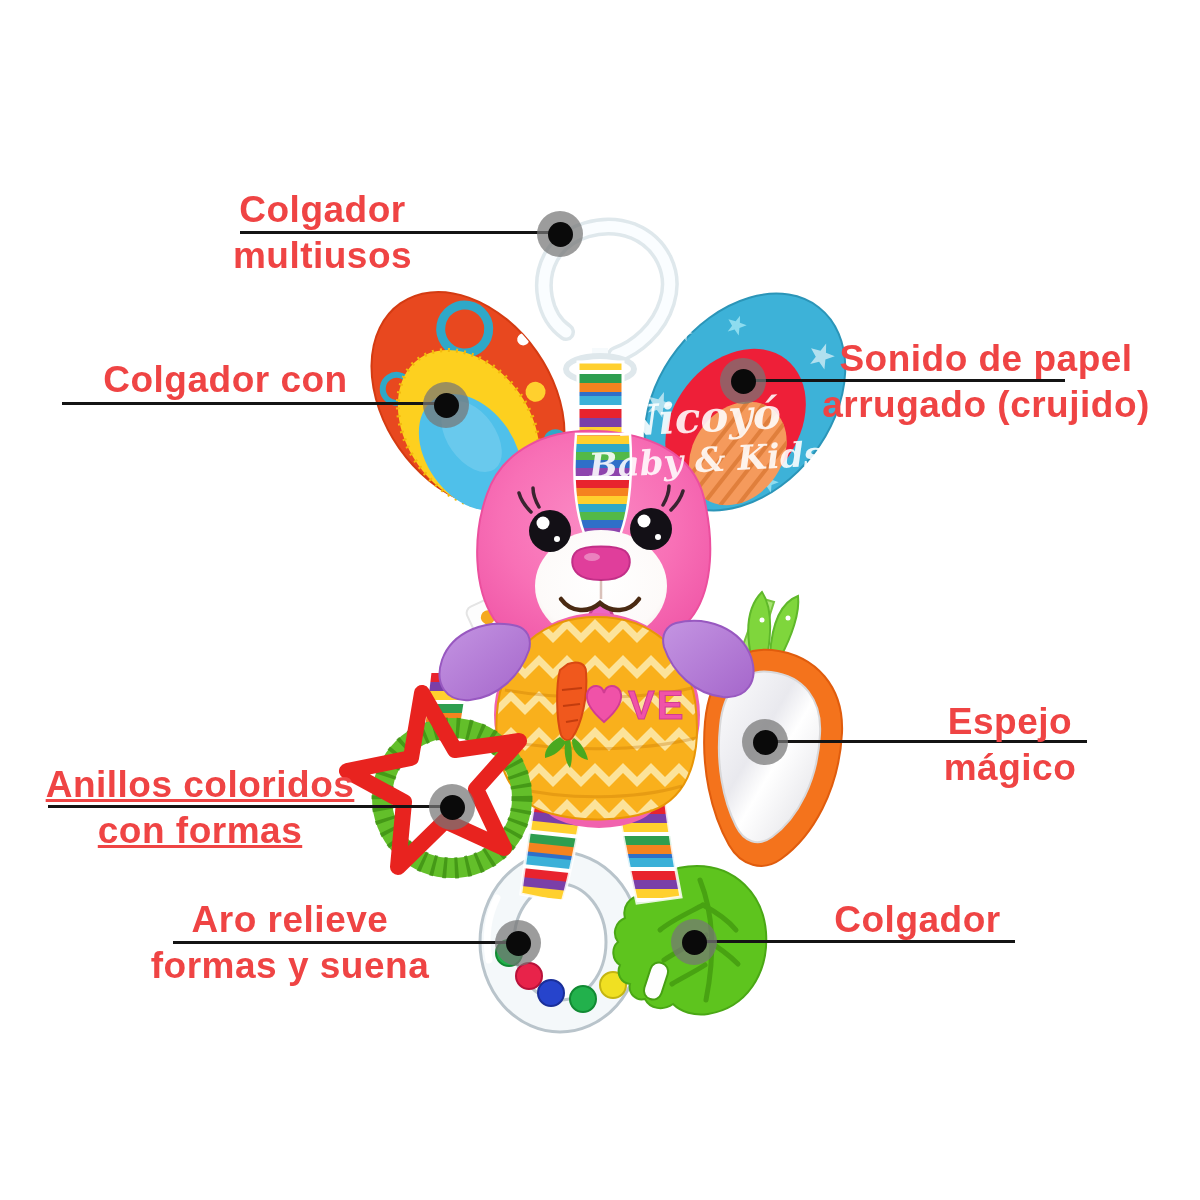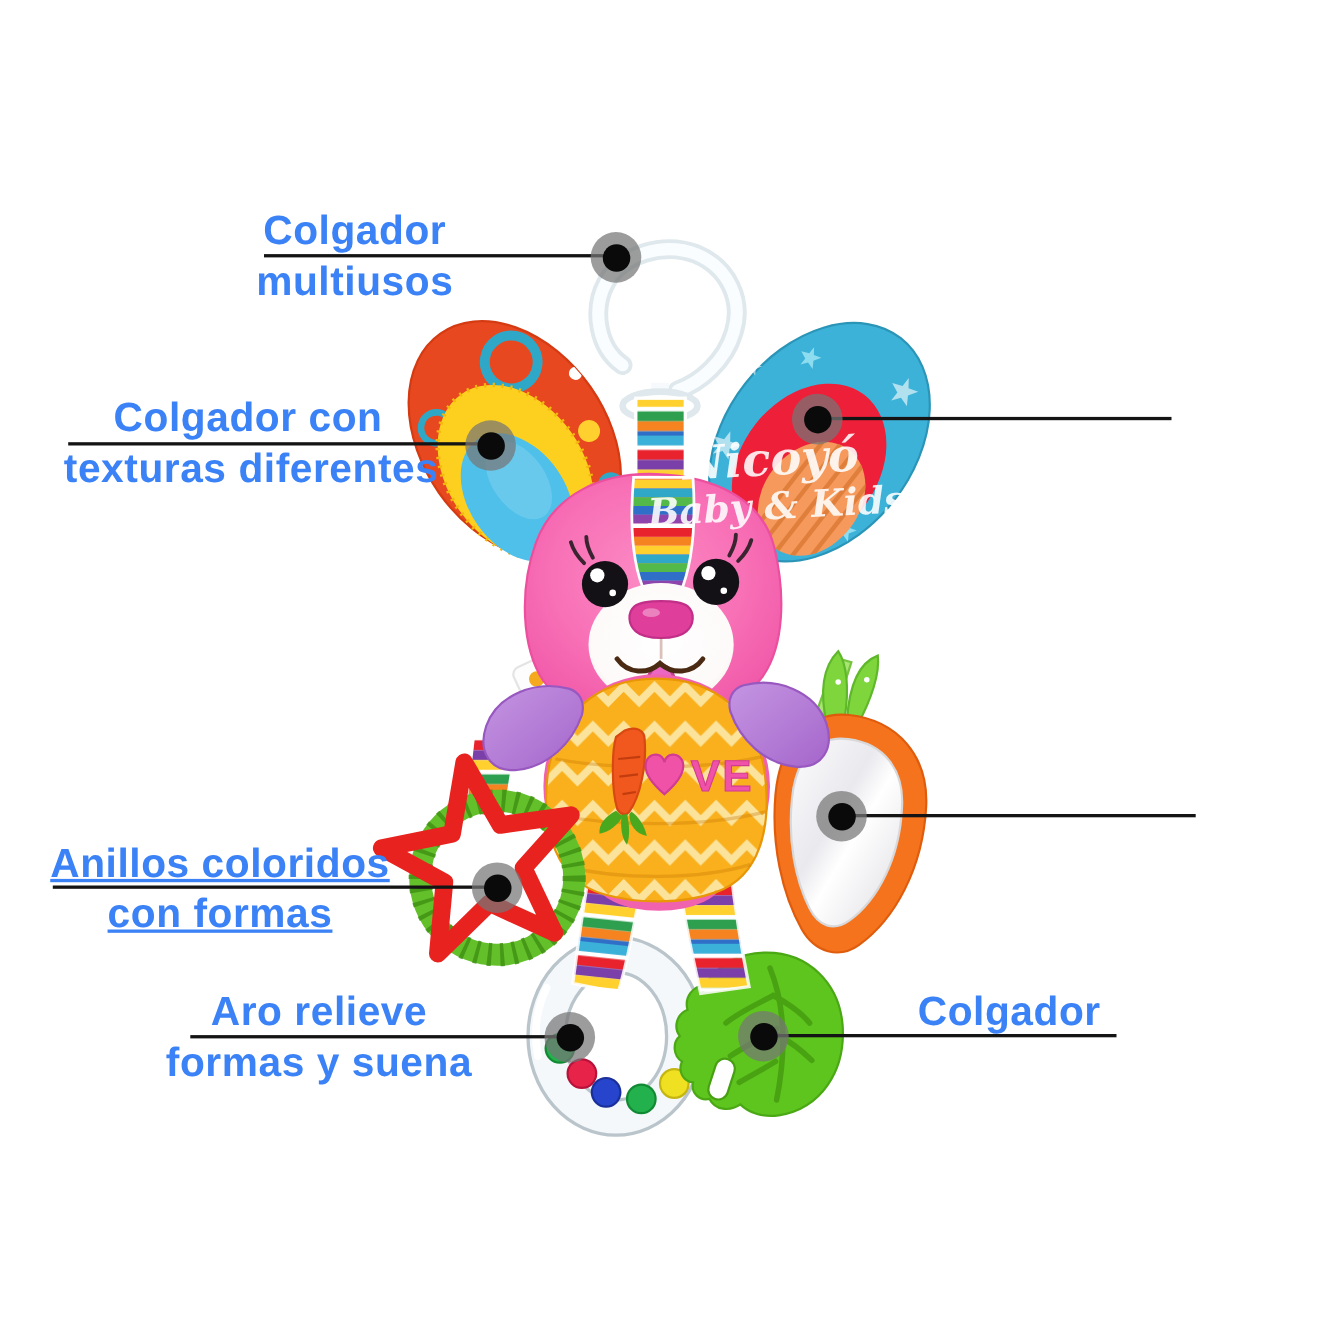--- a/index.html
+++ b/index.html
@@ -1,20 +1,20 @@
 <!DOCTYPE html>
 <html><head>
 <meta charset="utf-8">
 <style>
   html,body{margin:0;padding:0;background:#fff;}
   .canvas{position:relative;width:1200px;height:1200px;background:#fff;overflow:hidden;
           font-family:"Liberation Sans",sans-serif;}
   .toy-svg{position:absolute;left:0;top:0;z-index:1;}
   .callout{position:absolute;z-index:3;font-weight:700;font-size:37px;line-height:46px;
-           color:#3b82f6;text-align:center;letter-spacing:.5px;white-space:nowrap;}
+           color:#ef4444;text-align:center;letter-spacing:.5px;white-space:nowrap;}
   .lead{position:absolute;z-index:2;height:3px;background:#141414;}
   .dot{position:absolute;z-index:4;width:46px;height:46px;border-radius:50%;
        background:rgba(118,118,118,.72);display:flex;align-items:center;justify-content:center;}
   .dot-in{width:25px;height:25px;border-radius:50%;background:#0a0a0a;}
 </style>
 </head>
 <body>
 
 <div class="canvas">
 
@@ -257,27 +257,30 @@
   <div>Colgador</div>
   <div>multiusos</div>
 </div>
 <div class="lead" style="left:240px;top:231px;width:322px;"></div>
 <div class="dot" style="left:537px;top:211px;">
   <div class="dot-in"></div>
     </div>
 
 <div class="callout" style="left:58px;top:357px;width:335px;">
   <div>Colgador con</div>
-  <div>texturas diferentes</div>
 </div>
 <div class="lead" style="left:62px;top:402px;width:384px;"></div>
 <div class="dot" style="left:423px;top:382px;">
   <div class="dot-in"></div>
     </div>
 
+<div class="callout" style="left:810px;top:336px;width:352px;">
+  <div>Sonido de papel</div>
+  <div>arrugado (crujido)</div>
+</div>
 <div class="lead" style="left:743px;top:379px;width:322px;"></div>
 <div class="dot" style="left:720px;top:358px;">
   <div class="dot-in"></div>
     </div>
 
 <div class="callout" style="left:35px;top:762px;width:330px;text-decoration:underline;">
   <div>Anillos coloridos</div>
   <div>con formas</div>
 </div>
 <div class="lead" style="left:48px;top:805px;width:404px;"></div>
@@ -287,20 +290,24 @@
 
 <div class="callout" style="left:122px;top:897px;width:336px;">
   <div>Aro relieve</div>
   <div>formas y suena</div>
 </div>
 <div class="lead" style="left:173px;top:941px;width:345px;"></div>
 <div class="dot" style="left:495px;top:920px;">
   <div class="dot-in"></div>
     </div>
 
+<div class="callout" style="left:880px;top:699px;width:260px;">
+  <div>Espejo</div>
+  <div>mágico</div>
+</div>
 <div class="lead" style="left:765px;top:740px;width:322px;"></div>
 <div class="dot" style="left:742px;top:719px;">
   <div class="dot-in"></div>
     </div>
 
 <div class="callout" style="left:785px;top:897px;width:265px;">
   <div>Colgador</div>
 </div>
 <div class="lead" style="left:694px;top:940px;width:321px;"></div>
 <div class="dot" style="left:671px;top:919px;">

